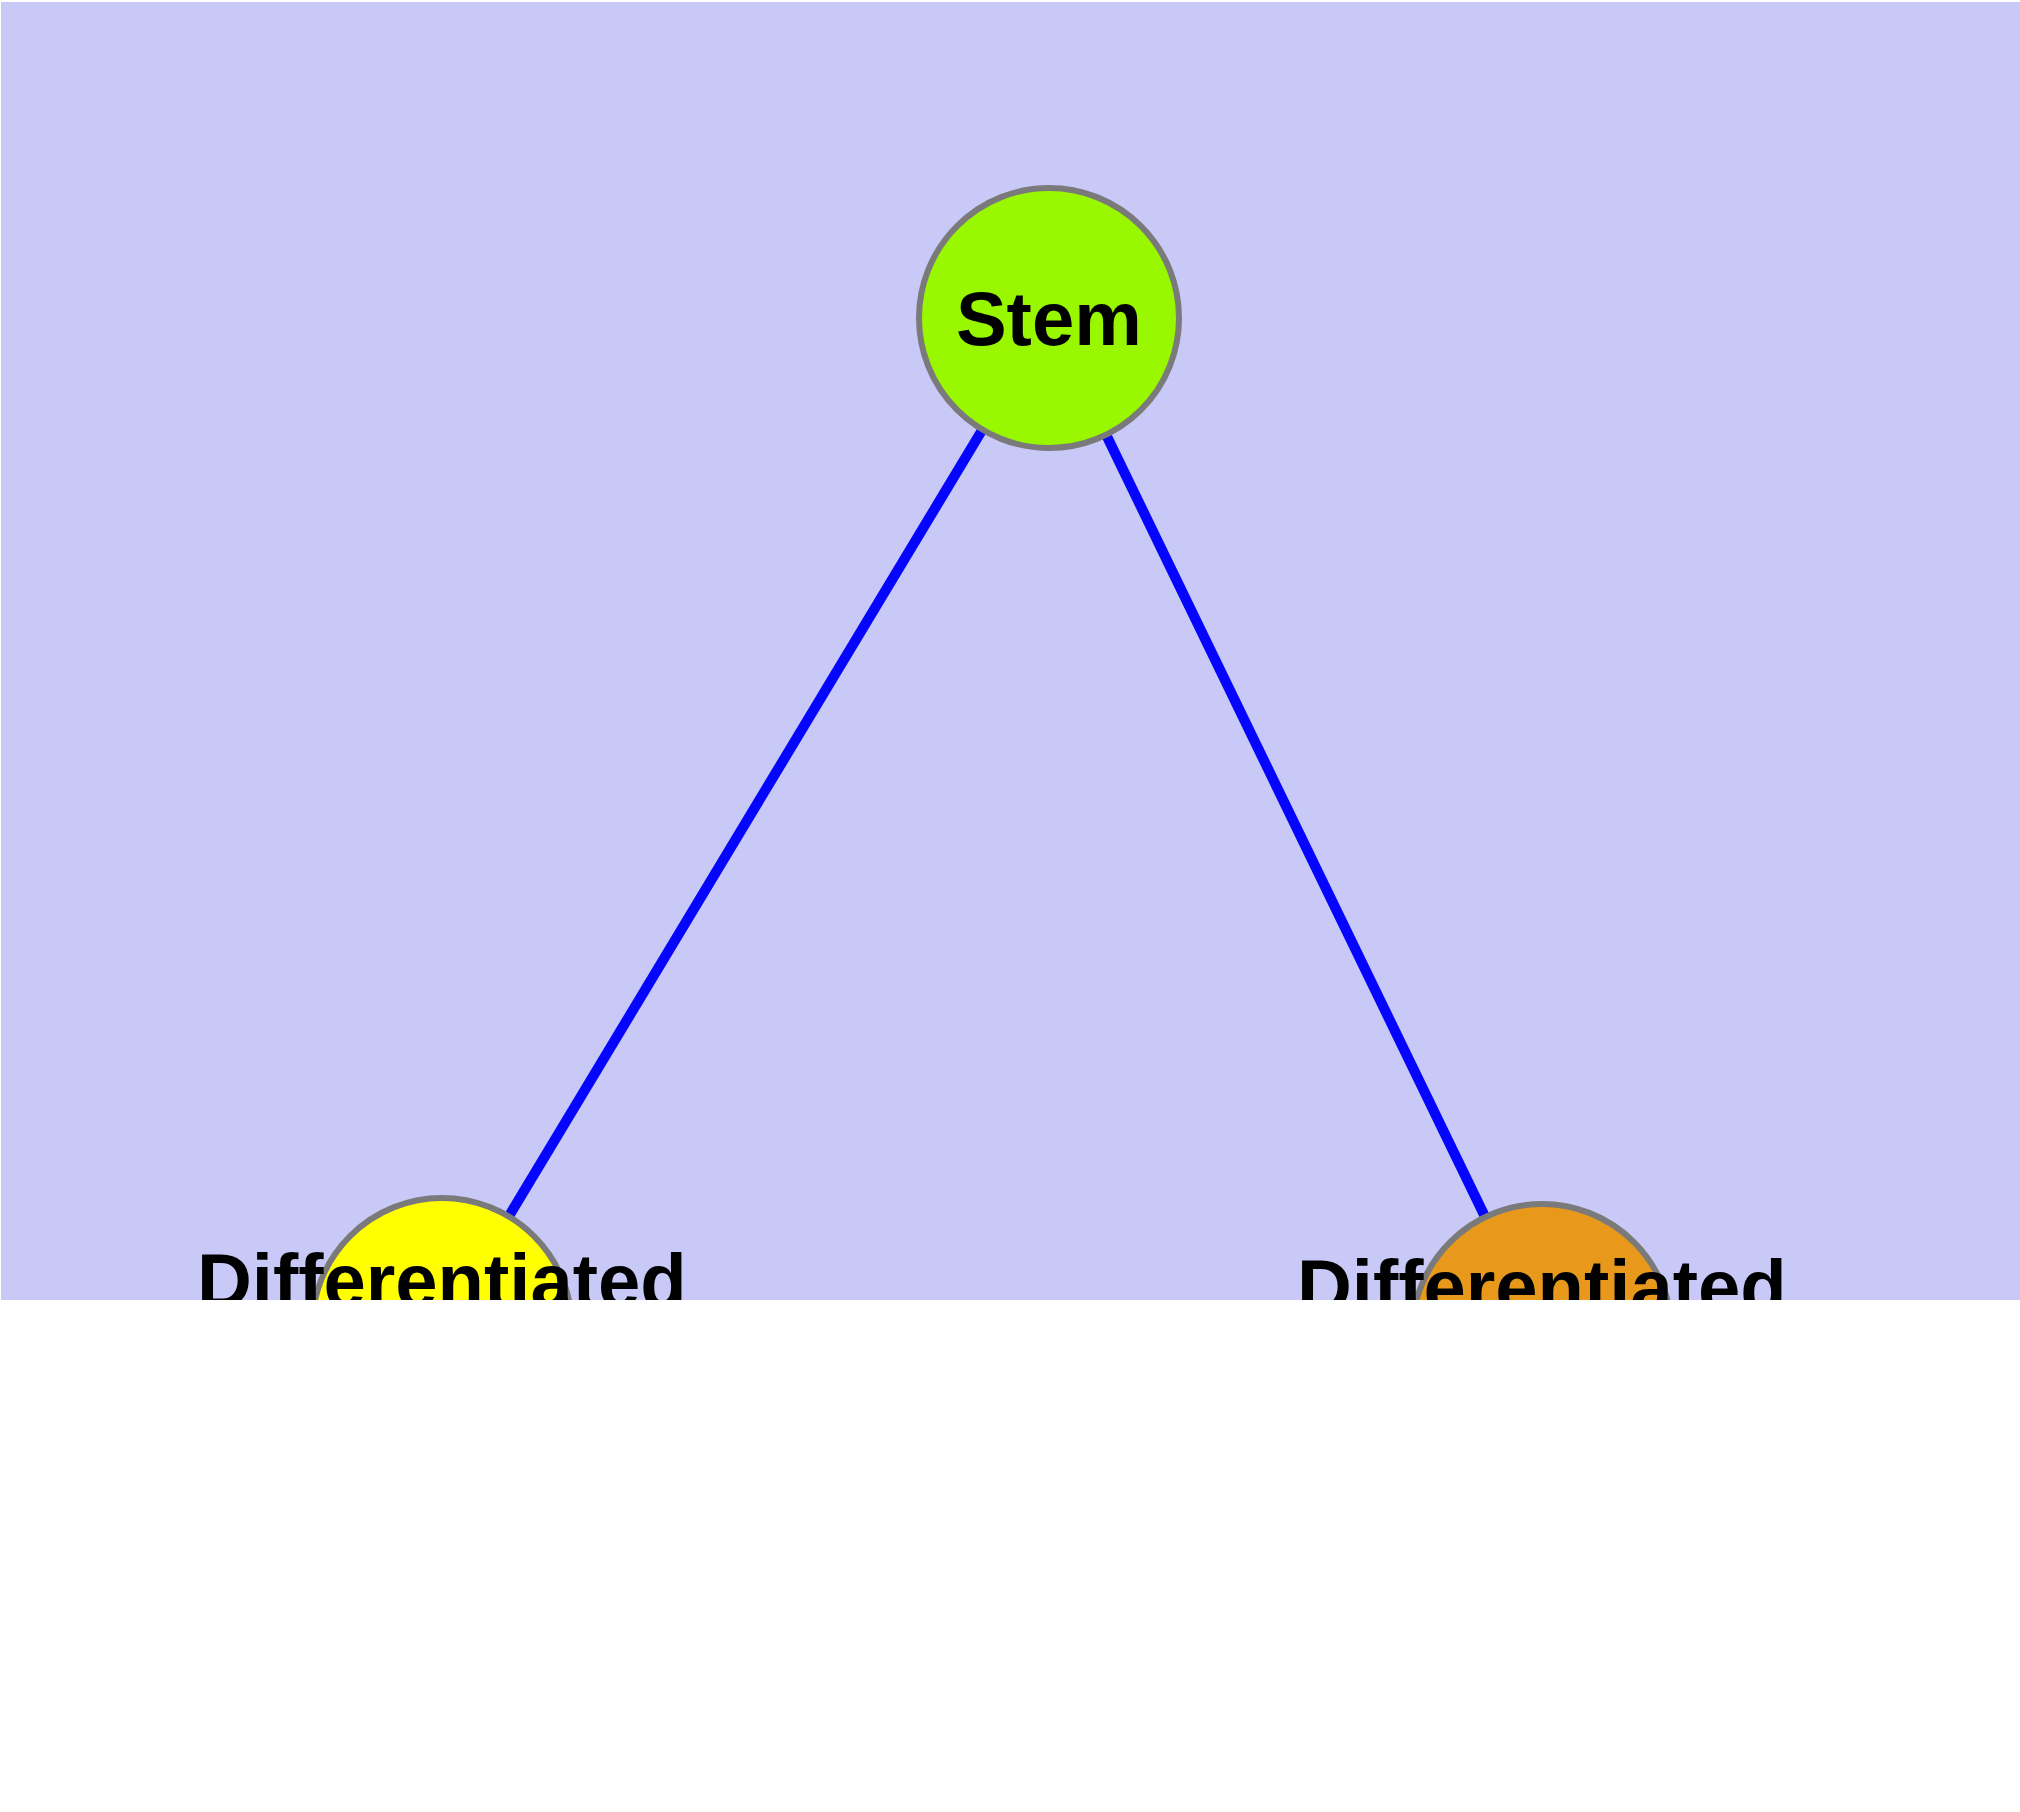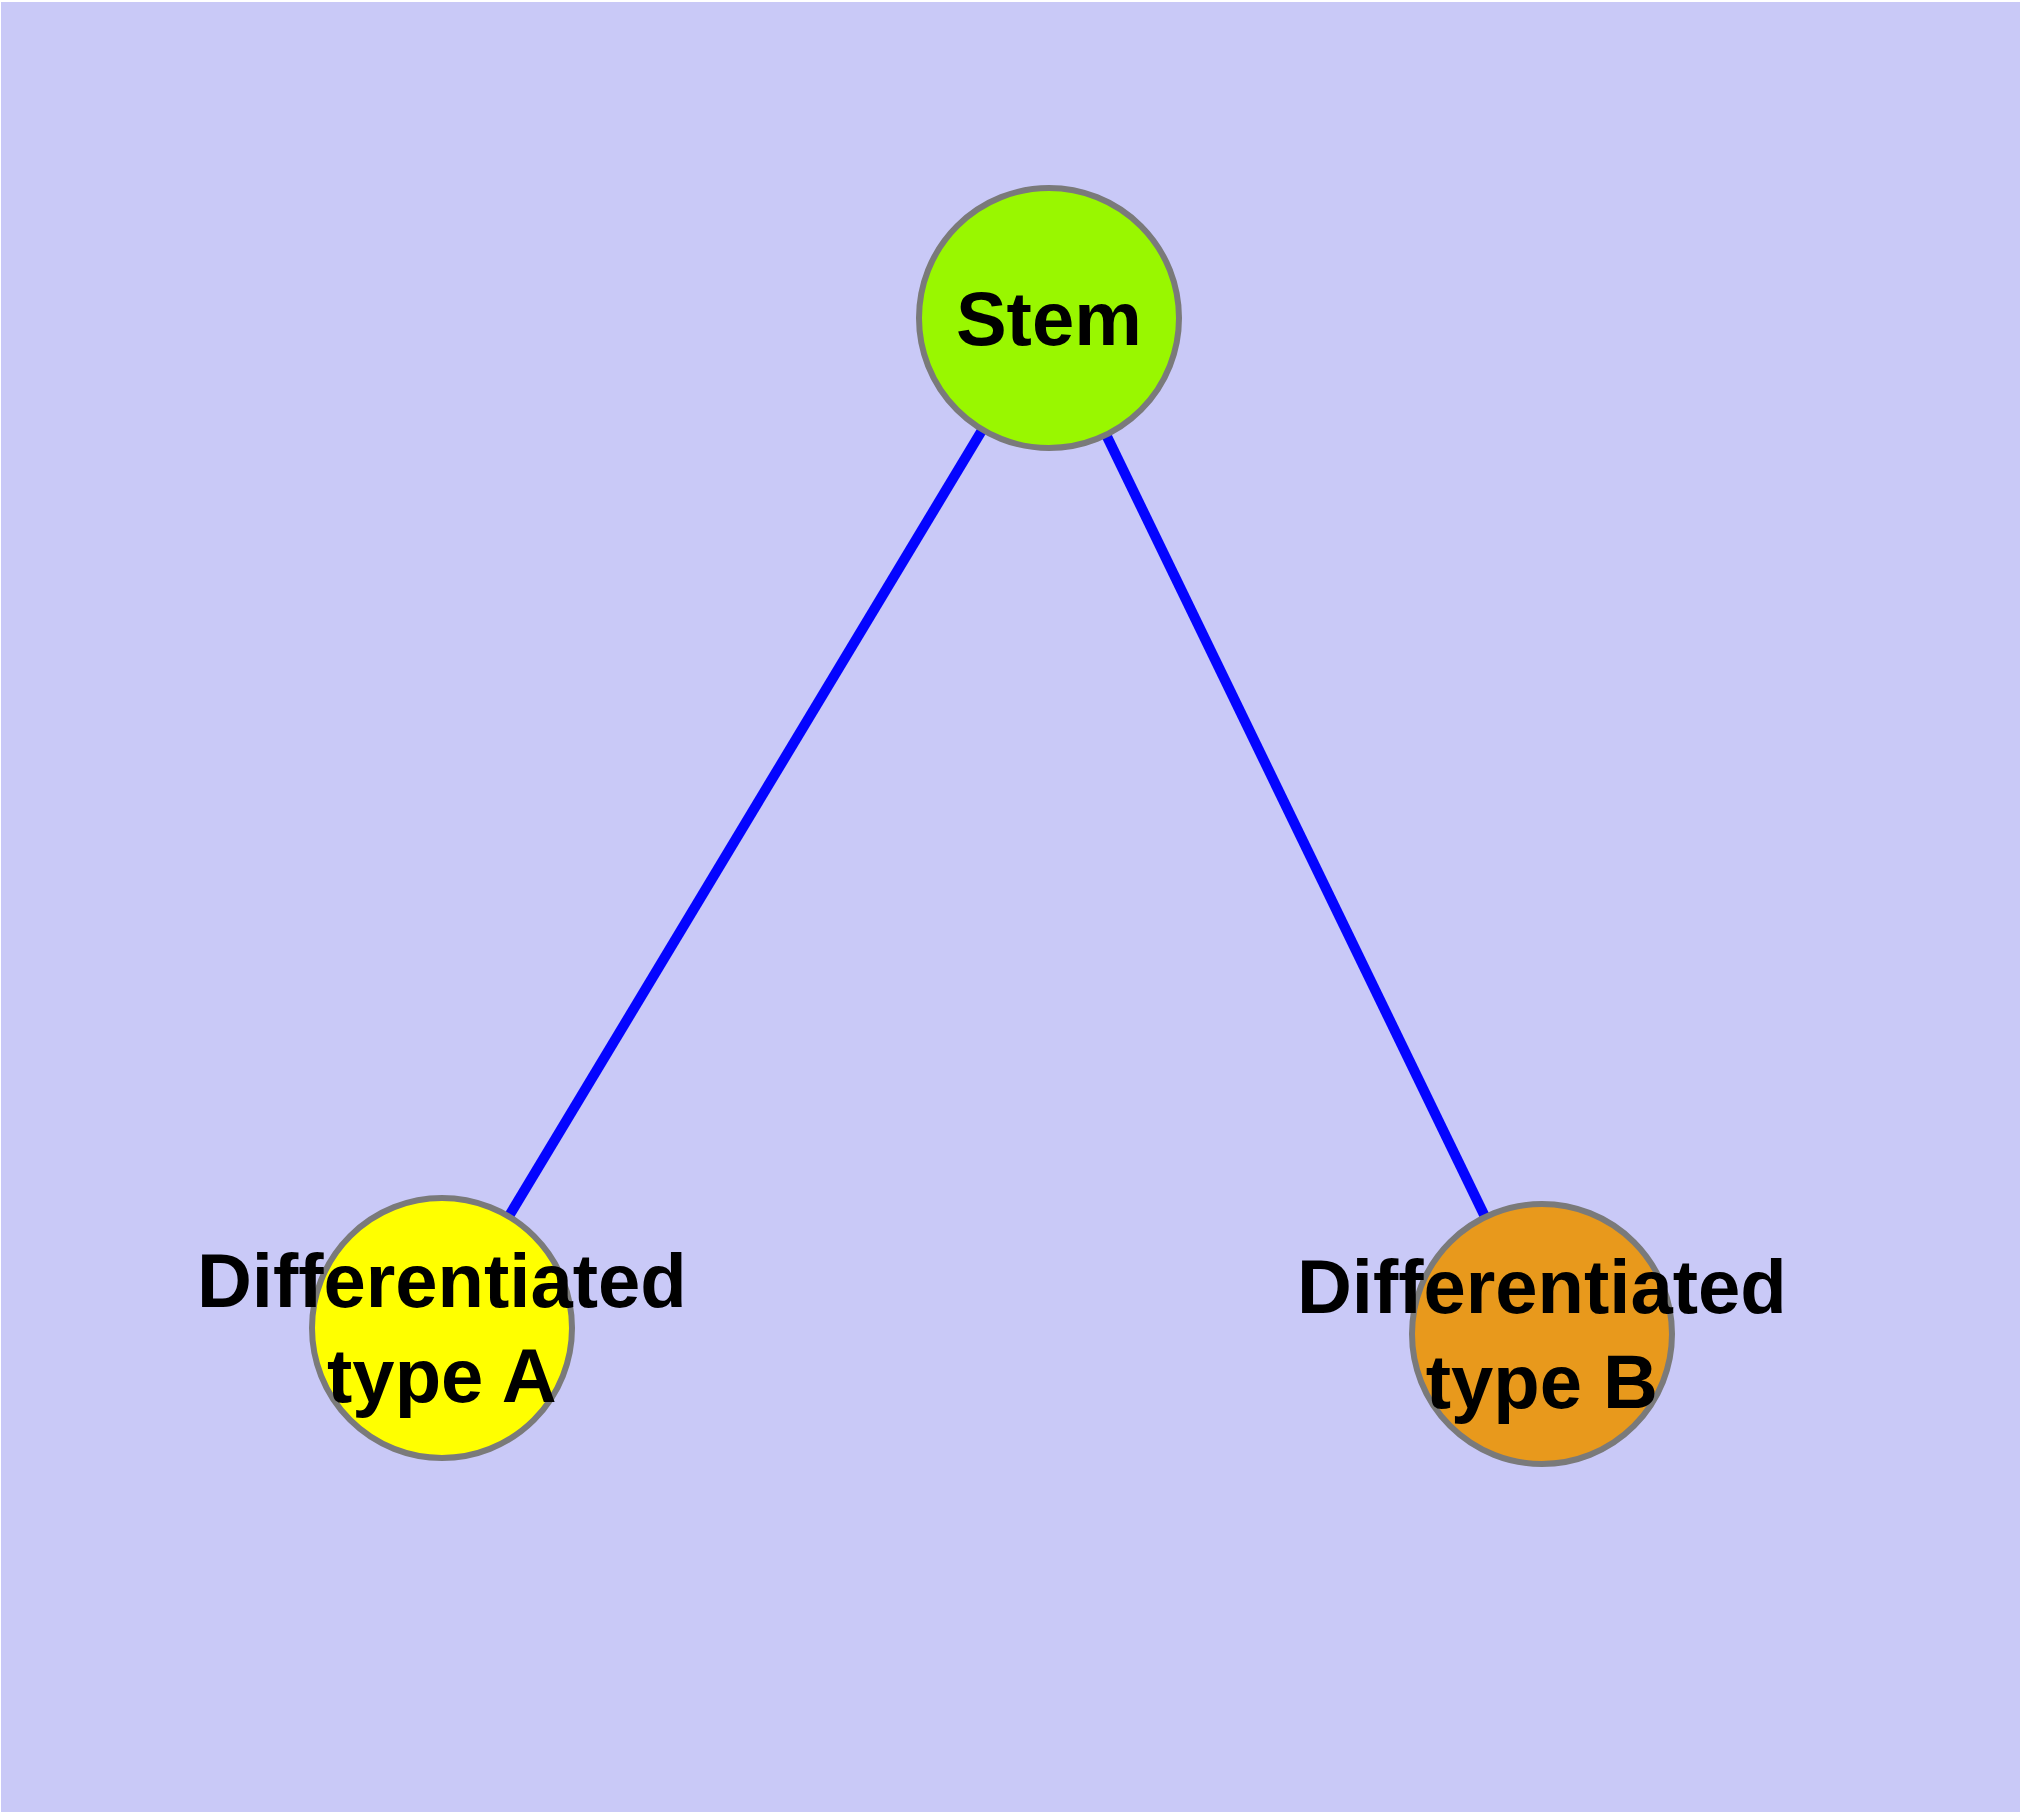--- a/index.html
+++ b/index.html
@@ -4,21 +4,21 @@
 <style>
   html, body {
     margin: 0;
     padding: 0;
     background: #ffffff;
     font-family: "Liberation Sans", sans-serif;
   }
   .viewport {
     position: relative;
     width: 2021px;
-    height: 1812px;
+    height: 1300px;
     overflow: hidden;
     background: #ffffff;
   }
   .canvas {
     position: absolute;
     left: 0.8px;
     top: 1.7px;
     width: 2020px;
     height: 1810px;
   }

